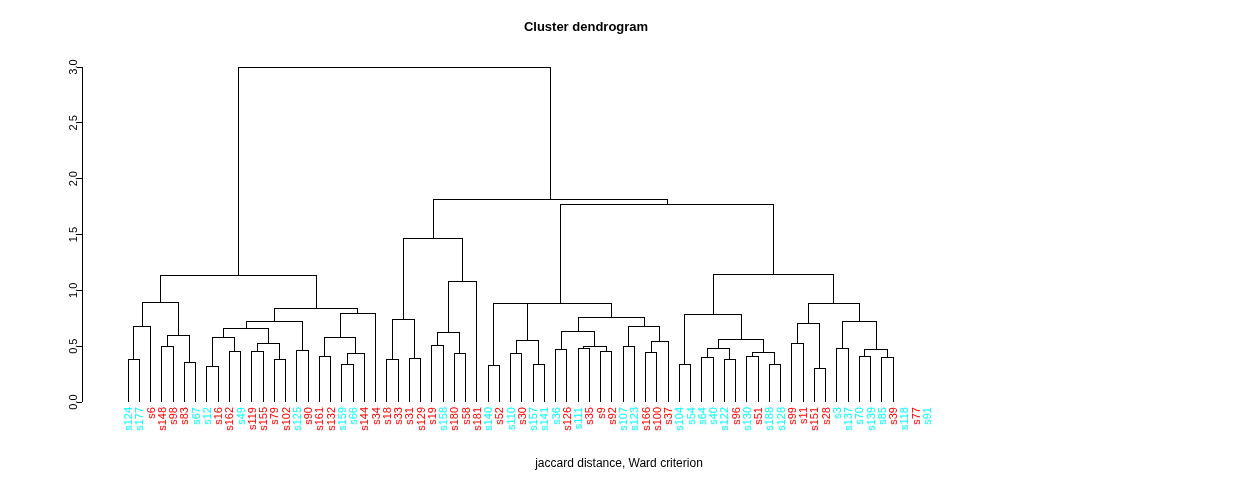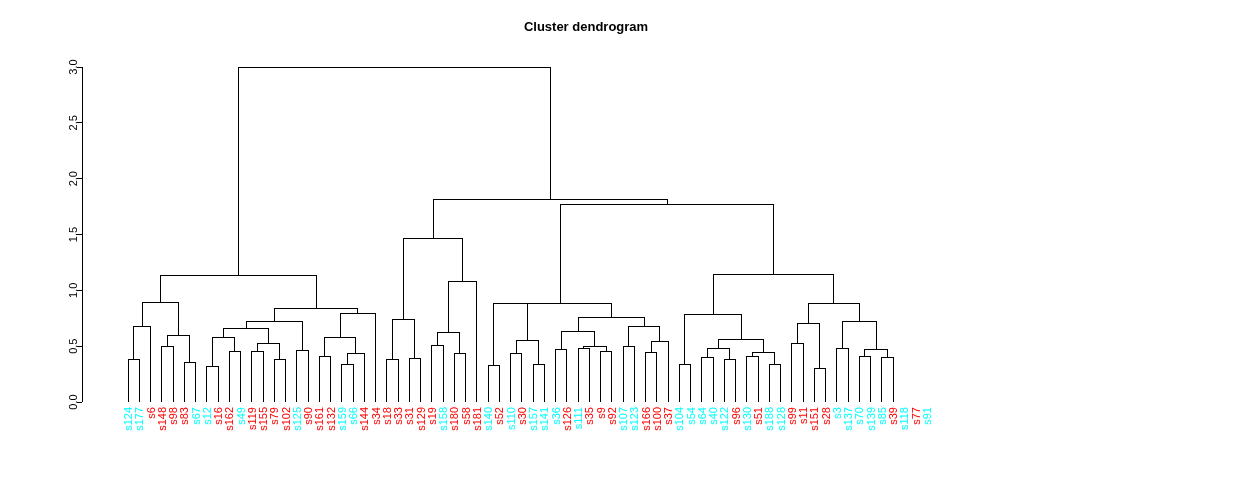--- a/index.html
+++ b/index.html
@@ -187,14 +187,15 @@
           <text x="870.5" y="407" text-anchor="end" dominant-baseline="central" font-size="11" fill="#00FFFF" font-family="&quot;Liberation Sans&quot;, sans-serif" transform="rotate(-90 870.5 407)">s139</text>
           <text x="881.75" y="407" text-anchor="end" dominant-baseline="central" font-size="11" fill="#00FFFF" font-family="&quot;Liberation Sans&quot;, sans-serif" transform="rotate(-90 881.75 407)">s85</text>
           <text x="893" y="407" text-anchor="end" dominant-baseline="central" font-size="11" fill="#FF0000" font-family="&quot;Liberation Sans&quot;, sans-serif" transform="rotate(-90 893 407)">s39</text>
           <text x="904.25" y="407" text-anchor="end" dominant-baseline="central" font-size="11" fill="#00FFFF" font-family="&quot;Liberation Sans&quot;, sans-serif" transform="rotate(-90 904.25 407)">s118</text>
           <text x="915.5" y="407" text-anchor="end" dominant-baseline="central" font-size="11" fill="#FF0000" font-family="&quot;Liberation Sans&quot;, sans-serif" transform="rotate(-90 915.5 407)">s77</text>
           <text x="926.75" y="407" text-anchor="end" dominant-baseline="central" font-size="11" fill="#00FFFF" font-family="&quot;Liberation Sans&quot;, sans-serif" transform="rotate(-90 926.75 407)">s91</text>
         </g>
       </svg>
   </div>
 
+  <div id="xlabel">jaccard distance, Ward criterion</div>
 
 </div>
 
 </body></html>

